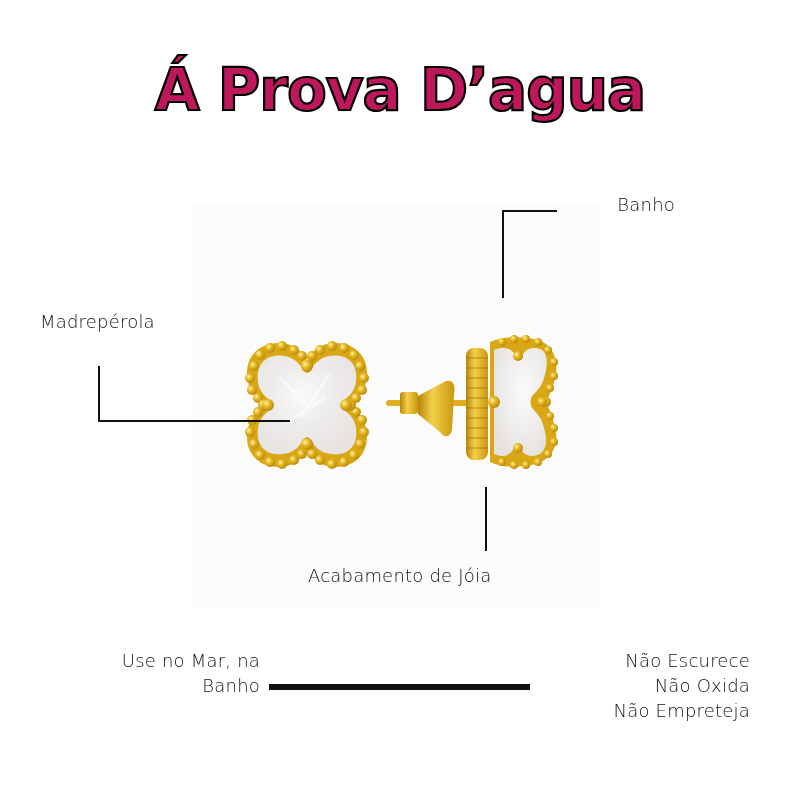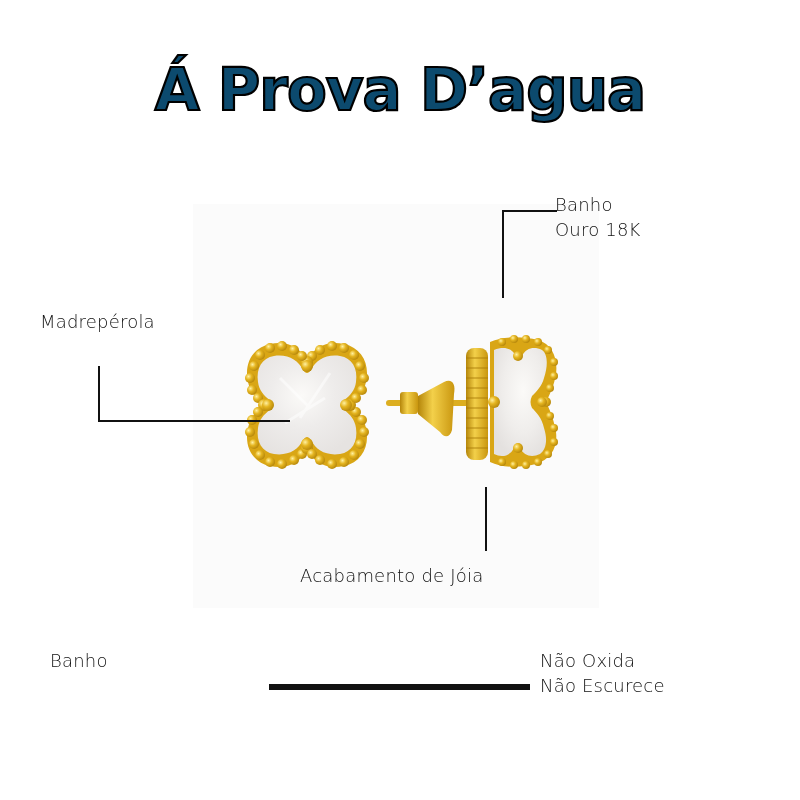--- a/index.html
+++ b/index.html
@@ -2,34 +2,34 @@
 <html><head>
   <meta charset="utf-8">
   <style>
     * { margin: 0; padding: 0; box-sizing: border-box; }
     html, body { width: 800px; height: 800px; background: #ffffff; overflow: hidden; }
     body { position: relative; font-family: "DejaVu Sans", sans-serif; color: #111111; }
 
     .title {
       position: absolute; left: 0; top: 52px; width: 800px; text-align: center;
       font-family: "DejaVu Sans", sans-serif; font-weight: 900; font-size: 58px;
-      letter-spacing: -1px; color: #0c4a6e; line-height: 76px;
+      letter-spacing: -1px; color: #be185d; line-height: 76px;
       -webkit-text-stroke: 2.2px #000;
     }
 
     .photo {
       position: absolute; left: 193px; top: 204px; width: 406px; height: 404px;
       background: #fbfbfb;
     }
 
     .label {
       position: absolute; font-family: "DejaVu Sans", sans-serif; font-size: 18px;
       line-height: 25px; color: #111; letter-spacing: 0.2px; font-weight: 300;
     }
-    .label.center { text-align: left; }
+    .label.center { text-align: right; }
 
     .line { position: absolute; background: #111; }
 
     svg.earring { position: absolute; overflow: visible; }
   </style>
 </head>
 <body>
 
 <div class="title">Á Prova D’agua</div>
 
@@ -169,34 +169,35 @@
   <g fill="url(#bead2)">
     <circle cx="136" cy="22" r="5"></circle>
       <circle cx="136" cy="114" r="5"></circle>
     <circle cx="112" cy="68" r="6"></circle>
       <circle cx="160" cy="68" r="5"></circle>
   </g>
 </svg>
 
 <div class="label center" style="left:555px; top:192px; width:120px;">
   <div>Banho</div>
-  <div>Ouro 18K</div>
 </div>
 <div class="line" style="left:502px; top:210px; width:55px; height:2px;"></div>
 <div class="line" style="left:502px; top:210px; width:2px; height:88px;"></div>
 
 <div class="label" style="left:40px; top:309px;">Madrepérola</div>
 <div class="line" style="left:98px; top:366px; width:2px; height:56px;"></div>
 <div class="line" style="left:98px; top:420px; width:192px; height:2px;"></div>
 
 <div class="line" style="left:485px; top:487px; width:2px; height:64px;"></div>
-<div class="label" style="left:300px; top:563px;">Acabamento de Jóia</div>
+<div class="label" style="left:308px; top:563px;">Acabamento de Jóia</div>
 
 <div class="label center" style="left:50px; top:648px; width:210px;">
+  <div>Use no Mar, na</div>
   <div>Banho</div>
 </div>
 
 <div class="line" style="left:269px; top:684px; width:261px; height:6px;"></div>
 
 <div class="label center" style="left:540px; top:648px; width:210px;">
+  <div>Não Escurece</div>
   <div>Não Oxida</div>
-  <div>Não Escurece</div>
+  <div>Não Empreteja</div>
 </div>
 
 </body></html>

